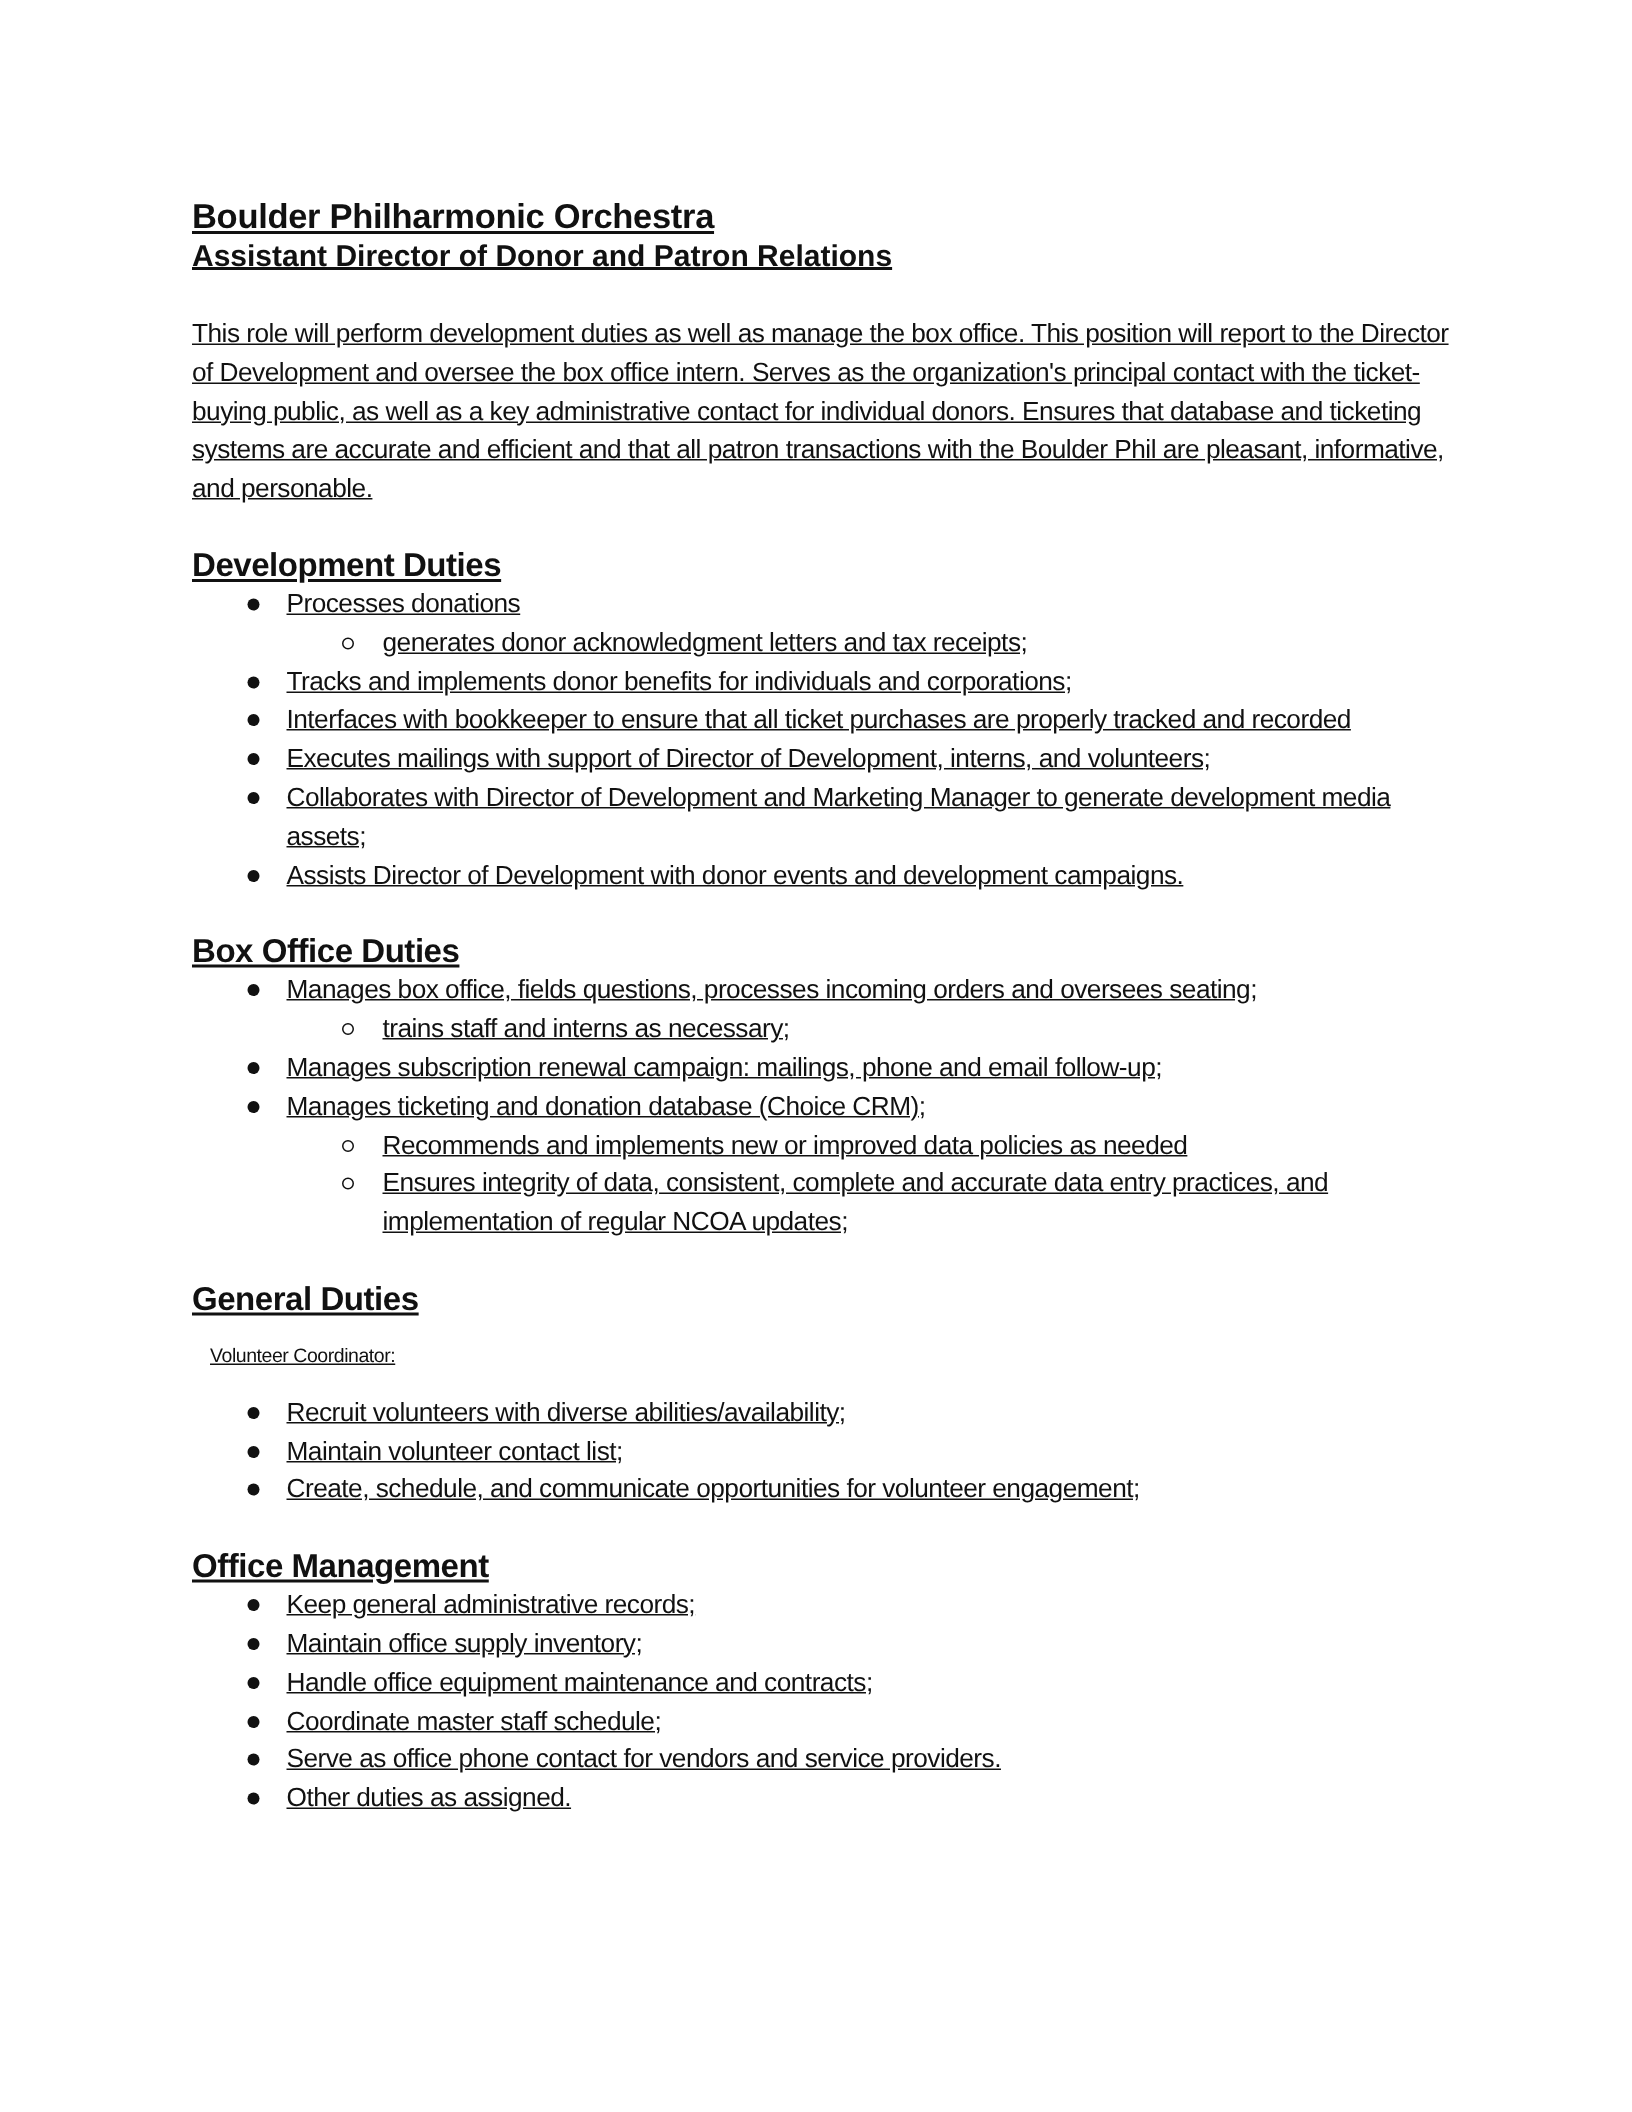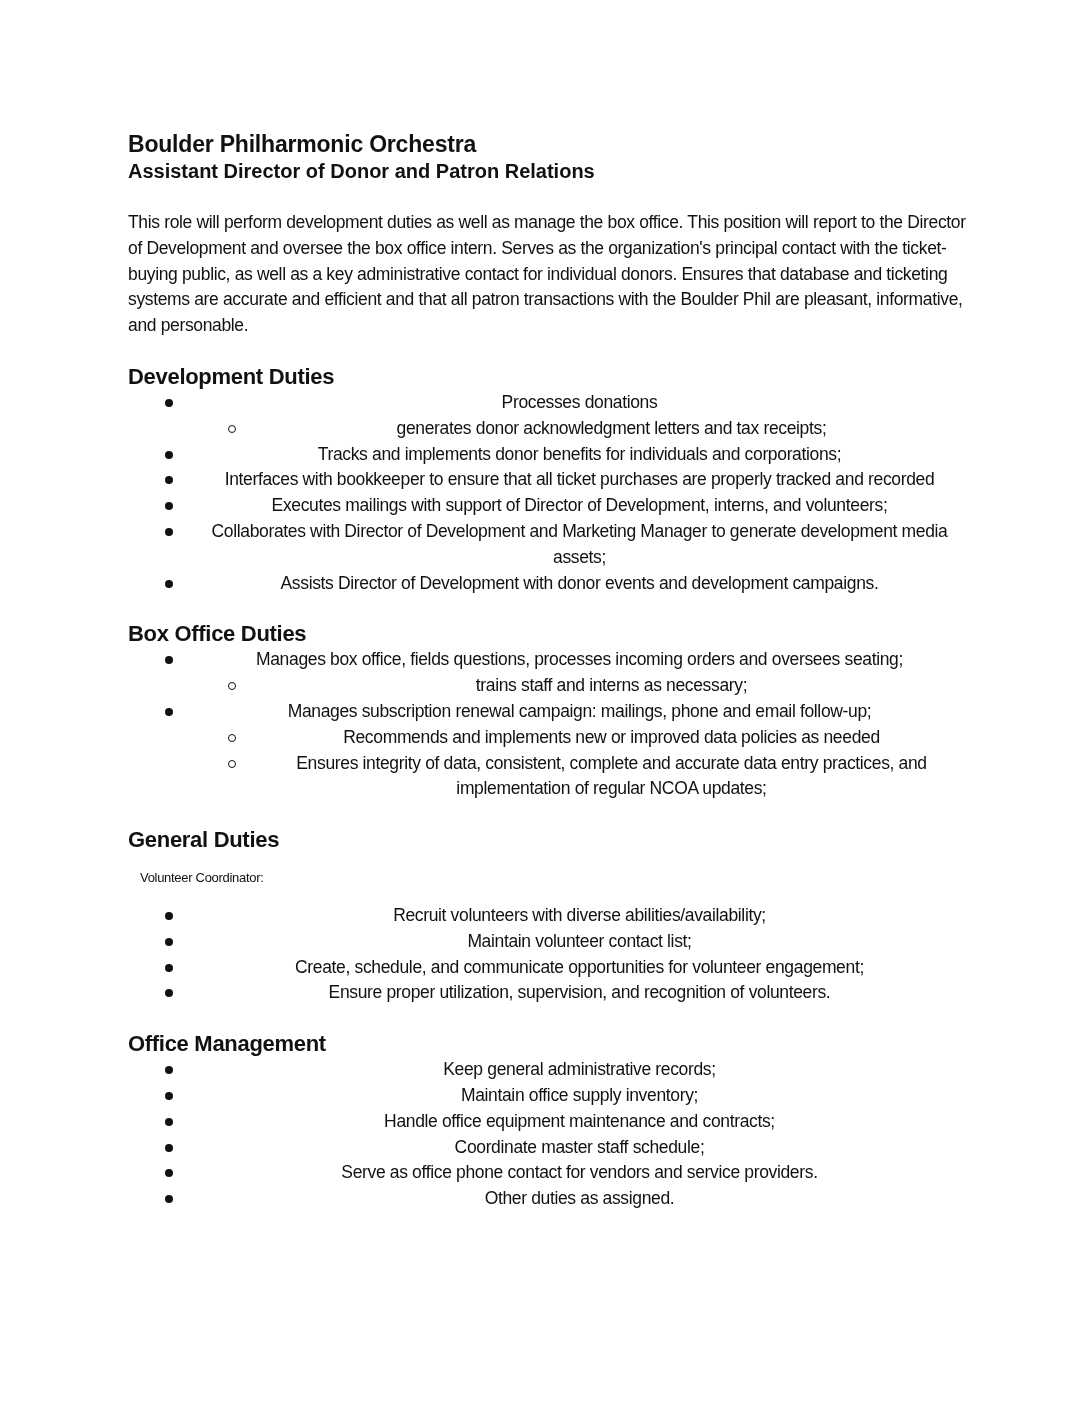--- a/index.html
+++ b/index.html
@@ -1,27 +1,27 @@
 <!DOCTYPE html>
 <html><head>
   <meta charset="utf-8">
   <style>
     html, body { margin: 0; padding: 0; background: #ffffff; }
     body {
       width: 1088px; height: 1408px; position: relative; overflow: hidden;
       font-family: "Liberation Sans", sans-serif; color: #111111;
     }
-    .page { position: absolute; left: 128px; top: 130px; width: 840px; }
+    .page { position: absolute; left: 128px; top: 130px; width: 840px; text-decoration: underline; }
     .title { font-size: 23px; font-weight: bold; line-height: 28px; margin: 0; letter-spacing: -0.2px; }
     .subtitle { font-size: 20px; font-weight: bold; line-height: 26px; margin: 0 0 26px 0; }
     .para { font-size: 17.5px; line-height: 25.8px; margin: 0 0 25px 0; letter-spacing: -0.35px; }
     .section { margin: 0 0 25px 0; }
     .section-head { font-size: 22px; font-weight: bold; line-height: 26px; margin: 0; letter-spacing: -0.3px; }
     .section-intro { font-size: 13px; line-height: 25.8px; margin: 12px; letter-spacing: -0.3px; }
-    ul { list-style: none; margin: 0; padding: 0; text-align: center; }
+    ul { list-style: none; margin: 0; padding: 0; }
     li.b1 { position: relative; padding-left: 63px; font-size: 17.5px; line-height: 25.8px; letter-spacing: -0.35px; }
     li.b1 > .bullet {
       position: absolute; left: 37px; top: 9px; width: 8px; height: 8px; border-radius: 50%; background: #111;
     }
     li.b2 { position: relative; padding-left: 127px; font-size: 17.5px; line-height: 25.8px; letter-spacing: -0.35px; }
     li.b2 > .bullet {
       position: absolute; left: 100px; top: 9px; width: 6px; height: 6px; border-radius: 50%;
       border: 1.3px solid #111; background: transparent;
     }
   </style>
@@ -45,33 +45,33 @@
       <li class="b1"><span class="bullet"></span><span>Assists Director of Development with donor events and development campaigns.</span></li>
     </ul>
   </div>
 
   <div class="section">
     <div class="section-head">Box Office Duties</div>
     <ul>
       <li class="b1"><span class="bullet"></span><span>Manages box office, fields questions, processes incoming orders and oversees seating;</span></li>
       <li class="b2"><span class="bullet"></span><span>trains staff and interns as necessary;</span></li>
       <li class="b1"><span class="bullet"></span><span>Manages subscription renewal campaign: mailings, phone and email follow-up;</span></li>
+      <li class="b1"><span class="bullet"></span><span>Manages ticketing and donation database (Choice CRM);</span></li>
       <li class="b2"><span class="bullet"></span><span>Recommends and implements new or improved data policies as needed</span></li>
       <li class="b2"><span class="bullet"></span><span>Ensures integrity of data, consistent, complete and accurate data entry practices, and implementation of regular NCOA updates;</span></li>
     </ul>
   </div>
 
   <div class="section">
     <div class="section-head">General Duties</div>
     <div class="section-intro">Volunteer Coordinator:</div>
     <ul>
       <li class="b1"><span class="bullet"></span><span>Recruit volunteers with diverse abilities/availability;</span></li>
       <li class="b1"><span class="bullet"></span><span>Maintain volunteer contact list;</span></li>
       <li class="b1"><span class="bullet"></span><span>Create, schedule, and communicate opportunities for volunteer engagement;</span></li>
-      <li class="b1"><span class="bullet"></span><span>Ensure proper utilization, supervision, and recognition of volunteers.</span></li>
     </ul>
   </div>
 
   <div class="section">
     <div class="section-head">Office Management</div>
     <ul>
       <li class="b1"><span class="bullet"></span><span>Keep general administrative records;</span></li>
       <li class="b1"><span class="bullet"></span><span>Maintain office supply inventory;</span></li>
       <li class="b1"><span class="bullet"></span><span>Handle office equipment maintenance and contracts;</span></li>
       <li class="b1"><span class="bullet"></span><span>Coordinate master staff schedule;</span></li>

